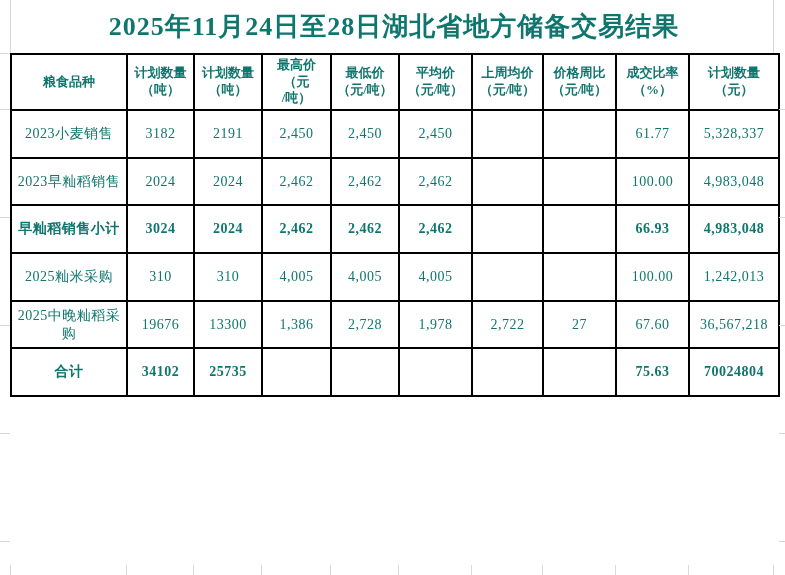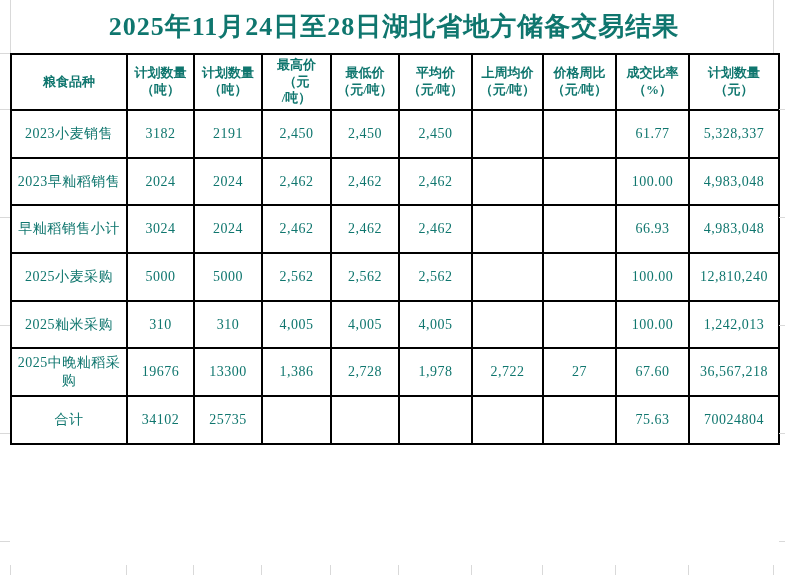--- a/index.html
+++ b/index.html
@@ -40,21 +40,21 @@
     font-weight:bold;
     line-height:1.3;
     white-space:pre-line;
   }
   table.grid td{
     height:45.7px;
     font-size:14px;
     font-weight:normal;
     letter-spacing:0.5px;
   }
-  tr.bold-row td{font-weight:normal;}
+  tr.bold-row td{font-weight:bold;}
   .gridline{position:absolute;background:#d9d9d9;}
   .gridline.h{height:1px;}
   .gridline.v{width:1px;}
 </style>
 </head>
 <body>
 
 <div class="canvas">
   <div class="title">2025年11月24日至28日湖北省地方储备交易结果</div>
 
@@ -124,32 +124,20 @@
           <td>早籼稻销售小计</td>
           <td>3024</td>
           <td>2024</td>
           <td>2,462</td>
           <td>2,462</td>
           <td>2,462</td>
           <td></td>
           <td></td>
           <td>66.93</td>
           <td>4,983,048</td>
-        </tr>
-        <tr>
-          <td>2025小麦采购</td>
-          <td>5000</td>
-          <td>5000</td>
-          <td>2,562</td>
-          <td>2,562</td>
-          <td>2,562</td>
-          <td></td>
-          <td></td>
-          <td>100.00</td>
-          <td>12,810,240</td>
         </tr>
         <tr>
           <td>2025籼米采购</td>
           <td>310</td>
           <td>310</td>
           <td>4,005</td>
           <td>4,005</td>
           <td>4,005</td>
           <td></td>
           <td></td>

